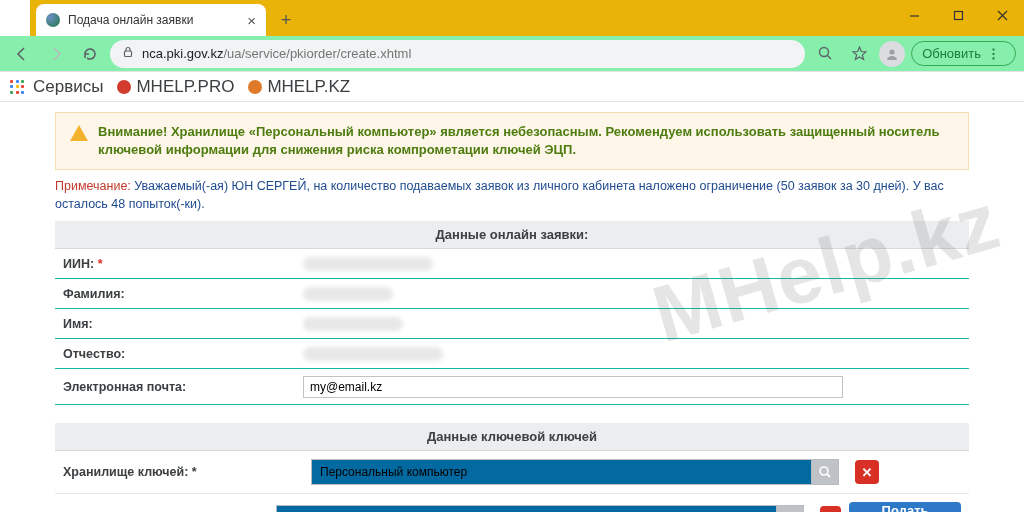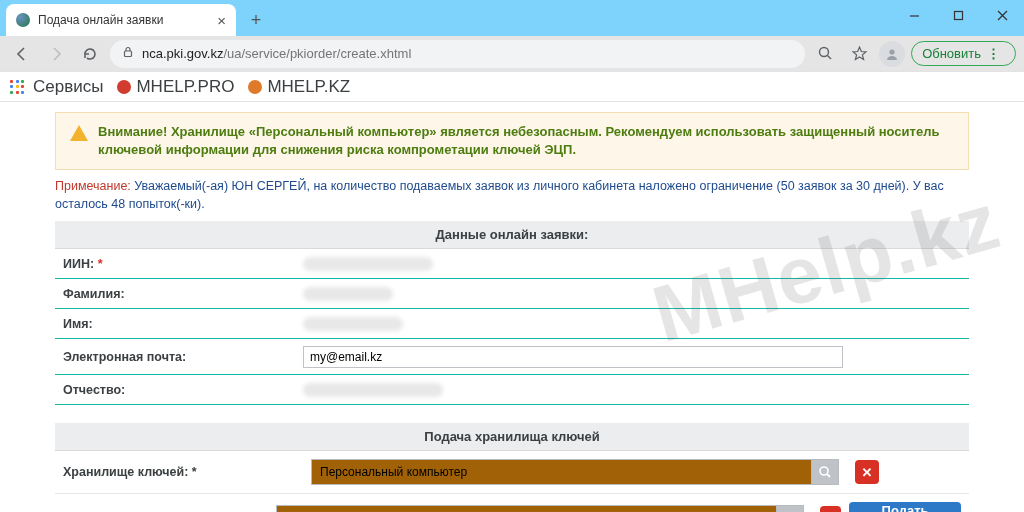--- a/index.html
+++ b/index.html
@@ -1,29 +1,29 @@
 <!DOCTYPE html>
 <html><head>
 <meta charset="utf-8">
 <style>
   * { box-sizing: border-box; }
   html, body { margin: 0; padding: 0; height: 100%; font-family: Arial, sans-serif; font-size: 13px; background: #fff; }
 
   
-  .titlebar { height: 36px; background: #7dd3fc; display: flex; align-items: flex-end; position: relative; }
+  .titlebar { height: 36px; background: #eab308; display: flex; align-items: flex-end; position: relative; margin-left: 30px; }
   .tab { margin-left: 6px; width: 230px; height: 32px; background: #fff; border-radius: 8px 8px 0 0; display: flex; align-items: center; padding: 0 10px; gap: 8px; font-size: 12px; color: #333; }
   .favicon { width: 14px; height: 14px; border-radius: 50%; background: radial-gradient(circle at 30% 30%, #6b90c4, #274); }
   .tab-title { flex: 1; white-space: nowrap; overflow: hidden; text-overflow: ellipsis; }
   .tab-close { font-size: 15px; color: #555; }
   .newtab { width: 28px; height: 28px; display: flex; align-items: center; justify-content: center; font-size: 18px; color: #555; margin-left: 6px; margin-bottom:2px;}
   .win-controls { position: absolute; right: 0; top: 0; display: flex; }
   .win-btn { width: 44px; height: 30px; display: flex; align-items: center; justify-content: center; font-size: 12px; color: #333; }
   .win-btn svg { display:block; }
 
-  .addrbar { height: 36px; background: #e5e5e5; border-bottom: 1px solid #e3e3e3; display: flex; align-items: center; padding: 0 8px; gap: 6px; }
+  .addrbar { height: 36px; background: #86efac; border-bottom: 1px solid #e3e3e3; display: flex; align-items: center; padding: 0 8px; gap: 6px; }
   .nav-ico { width: 28px; height: 28px; display: flex; align-items: center; justify-content: center; color: #5f6368; }
   .nav-ico.dis { color: #bdbdbd; }
   .url { flex: 1; height: 28px; border-radius: 14px; background: #f1f3f4; display: flex; align-items: center; padding: 0 12px; gap: 8px; color: #5f6368; font-size: 13px; }
   .url .lock { color: #5f6368; }
   .url .host { color: #202124; }
   .url .path { color: #757575; }
   .right-ico { width: 28px; height: 28px; display: flex; align-items: center; justify-content: center; color: #5f6368; }
   .account { width: 26px; height: 26px; border-radius: 50%; background: #dadce0; display:flex; align-items:center; justify-content:center; }
   .update-pill { border: 1px solid #34a853; color: #188038; border-radius: 14px; padding: 4px 14px 4px 10px; display:flex; align-items:center; gap:6px; font-size:13px;text-align:right;}
   .update-pill .dots { font-weight:bold; letter-spacing:1px; }
@@ -57,21 +57,21 @@
   .row .lbl { width:240px; font-weight:bold; color:#3c4043; font-size:12.5px; }
   .row .req { color:#d93025; }
   .row .valblur { width:130px; height:14px; background:#e8e8e8; border-radius:7px; filter: blur(2px);}
   .row .val { flex:1; }
   .row .val input.text { width:540px; height:22px; border:1px solid #bfc2c6; padding:2px 6px; font-size:12px; background:#fff;}
   .spacer { height:18px; }
 
   .row2 { display:flex; align-items:center; padding:8px; gap:8px; border-bottom:1px solid #e6e7e9;}
   .row2 .lbl { width:240px; font-weight:bold; color:#3c4043; font-size:12.5px;}
   .row2 .input-wrap { display:flex; align-items:center; }
-  .row2 .input-wrap input { width:500px; height:26px; border:1px solid #b8bbbf; border-right:none; padding:0 8px; font-size:12px; background:#a16207;}
+  .row2 .input-wrap input { width:500px; height:26px; border:1px solid #b8bbbf; border-right:none; padding:0 8px; font-size:12px; background:#0369a1;}
   .row2 .search-btn { width:28px; height:26px; background:#bfc2c6; display:flex; align-items:center; justify-content:center; border:1px solid #b8bbbf; }
   .row2 .del-btn { width:24px; height:24px; background:#d93025; border-radius:4px; color:#fff; display:flex; align-items:center; justify-content:center; margin-left:8px; font-weight:bold; }
   .submit { margin-left:auto; background:#2d79c7; color:#fff; border:none; border-radius:4px; height:32px; padding:0 16px; font-size:13px; font-weight:bold;}
 
   
   .wm { position:absolute; right:20px; top:120px; font-size:80px; font-weight:bold; color:rgba(100,100,100,0.17); transform:rotate(-16deg); pointer-events:none; user-select:none; white-space:nowrap; letter-spacing:1px;}
 </style>
 </head>
 <body>
 
@@ -199,34 +199,34 @@
     <div class="val">
         <div class="valblur" style="width:90px"></div>
       </div>
   </div>
   <div class="row">
     <div class="lbl">Имя:</div>
     <div class="val">
         <div class="valblur" style="width:100px"></div>
       </div>
   </div>
+  <div class="row">
+    <div class="lbl">Отчество:</div>
+    <div class="val">
+        <div class="valblur" style="width:140px"></div>
+      </div>
+  </div>
   <div class="row" style="height:36px">
     <div class="lbl">Электронная почта:</div>
     <div class="val"><input class="text" type="text" value="my@email.kz" style=""></div>
   </div>
-  <div class="row">
-    <div class="lbl">Отчество:</div>
-    <div class="val">
-        <div class="valblur" style="width:140px"></div>
-      </div>
-  </div>
 
   <div class="spacer"></div>
 
-  <div class="section-hd">Подача хранилища ключей</div>
+  <div class="section-hd">Данные ключевой ключей</div>
   <div class="row2">
     <div class="lbl"><span>Хранилище ключей:</span> <span class="req">*</span></div>
     <div class="input-wrap">
       <input type="text" value="Персональный компьютер" style="">
       <div class="search-btn">
           <svg width="14" height="14" viewBox="0 0 14 14">
             <circle cx="6" cy="6" r="4" fill="none" stroke="#fff" stroke-width="1.6"></circle>
             <line x1="9" y1="9" x2="12" y2="12" stroke="#fff" stroke-width="1.8"></line>
           </svg>
         </div>

